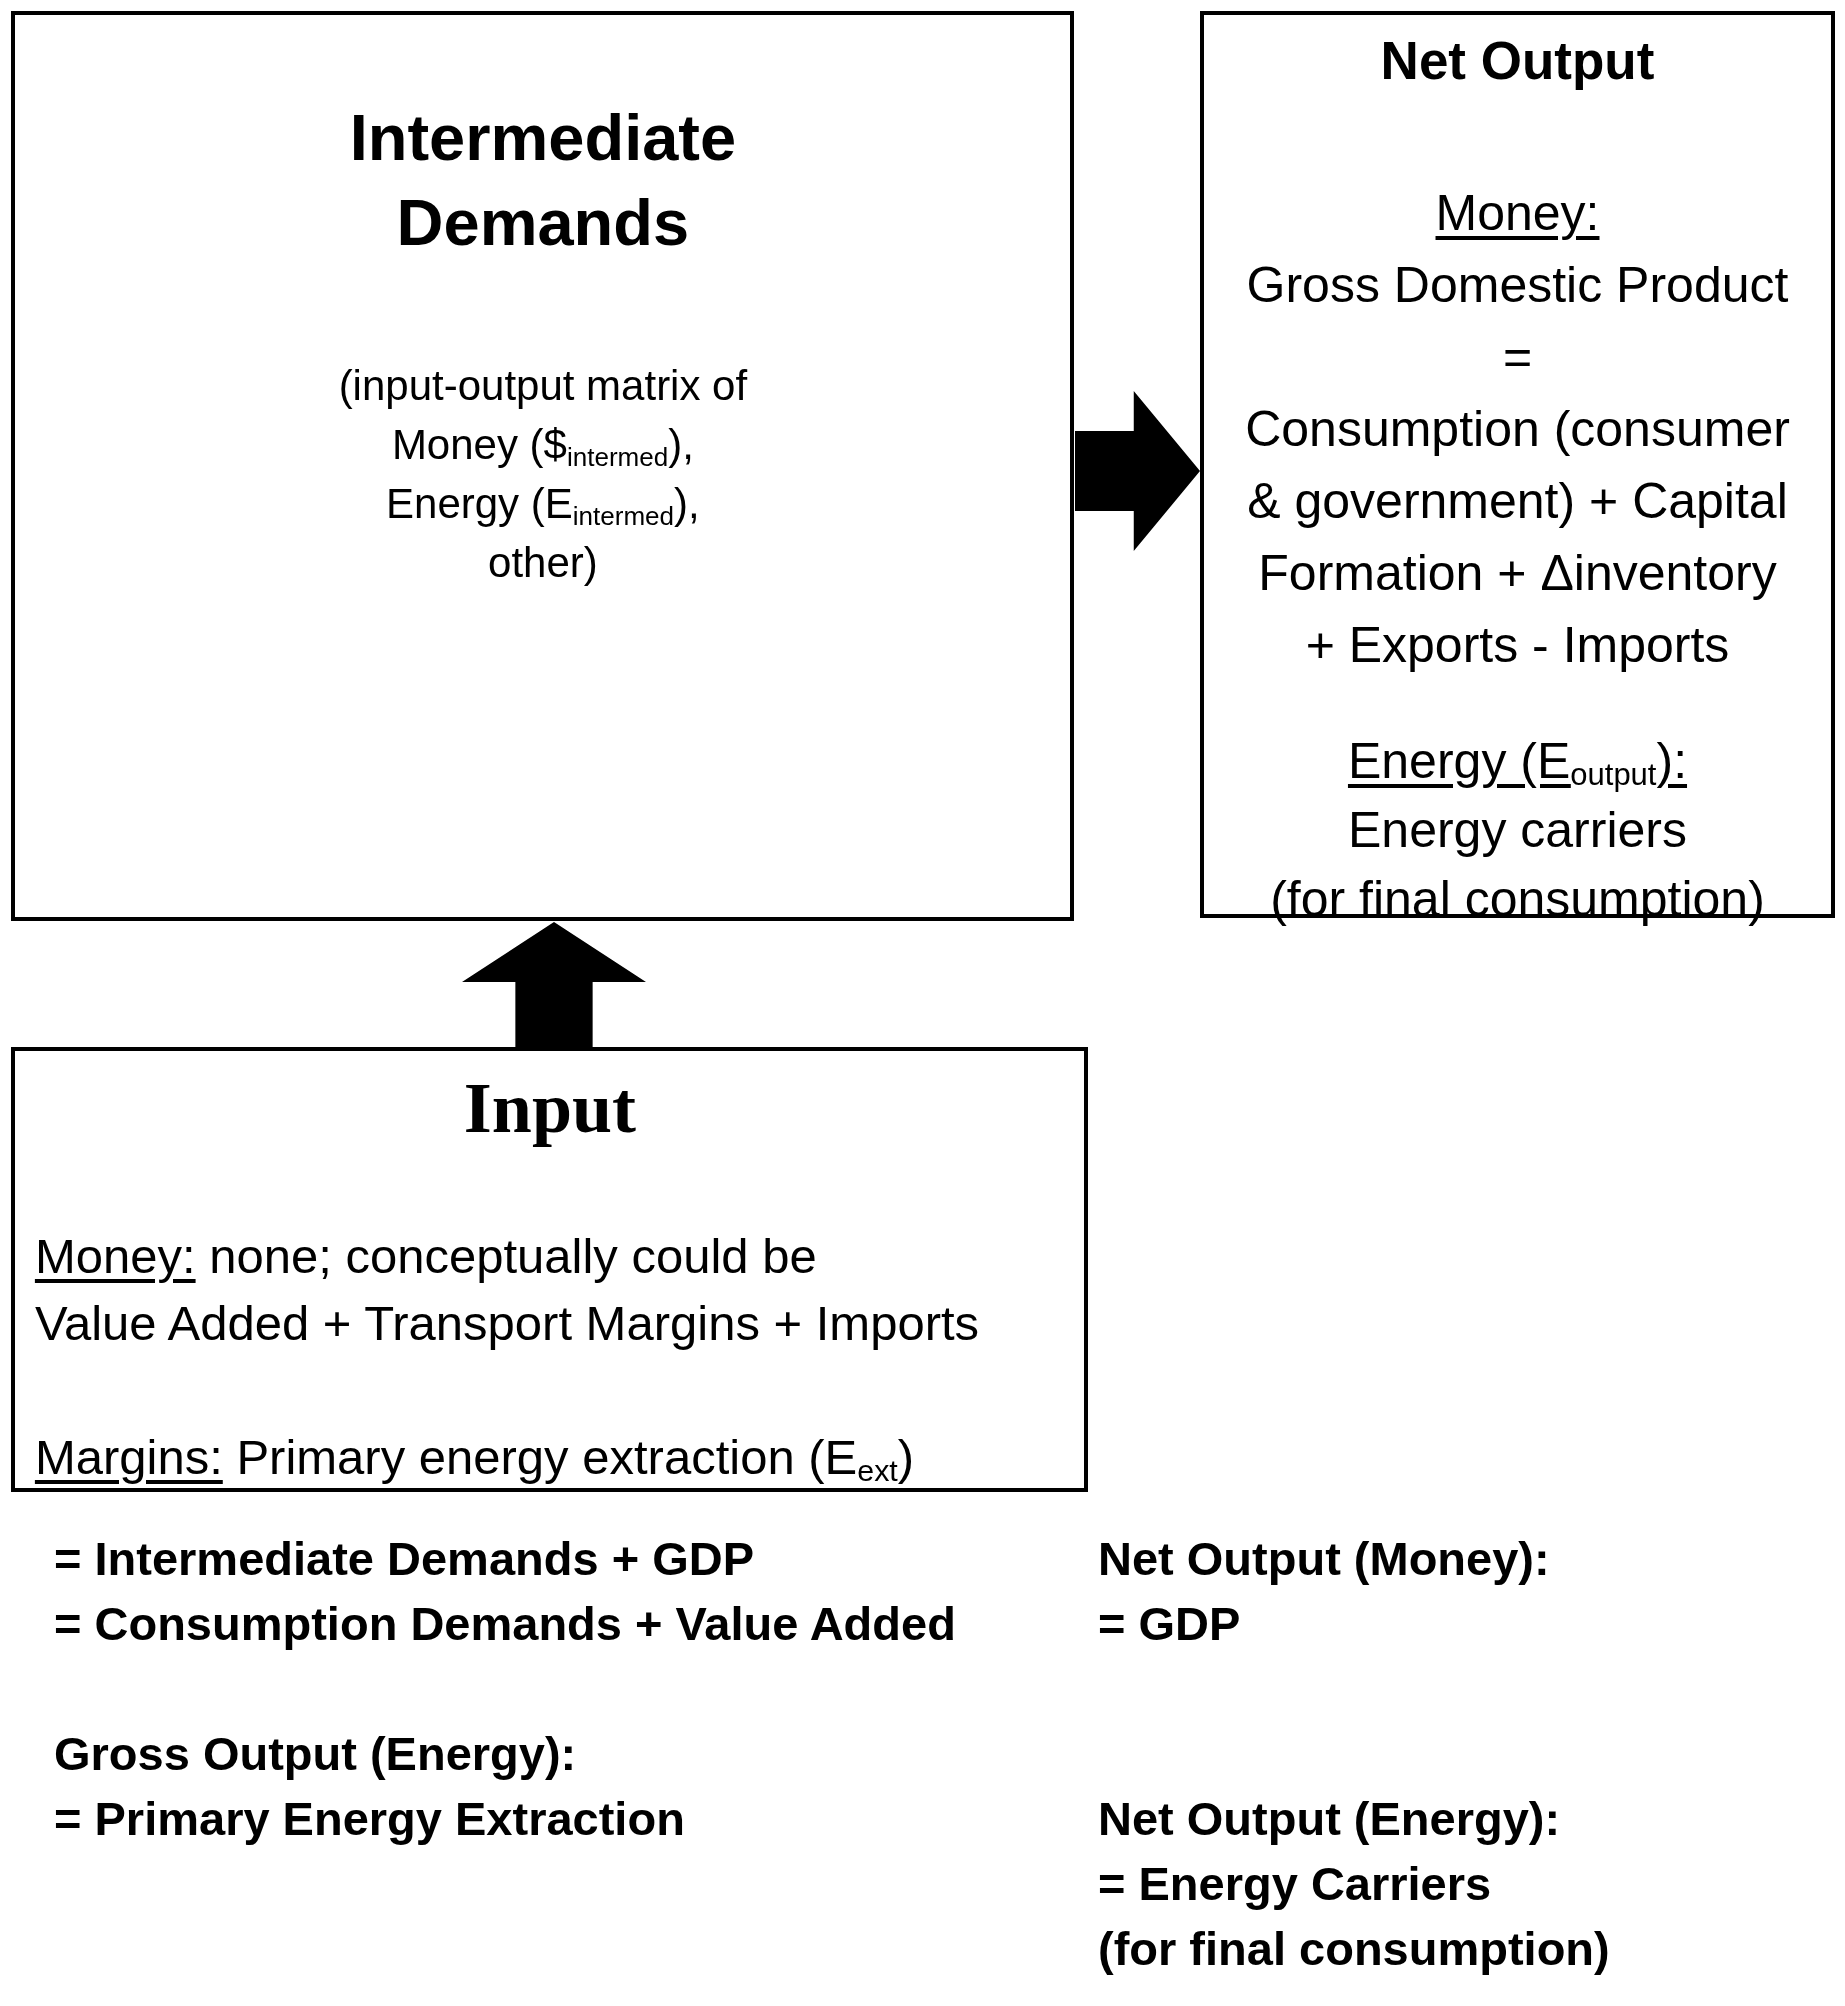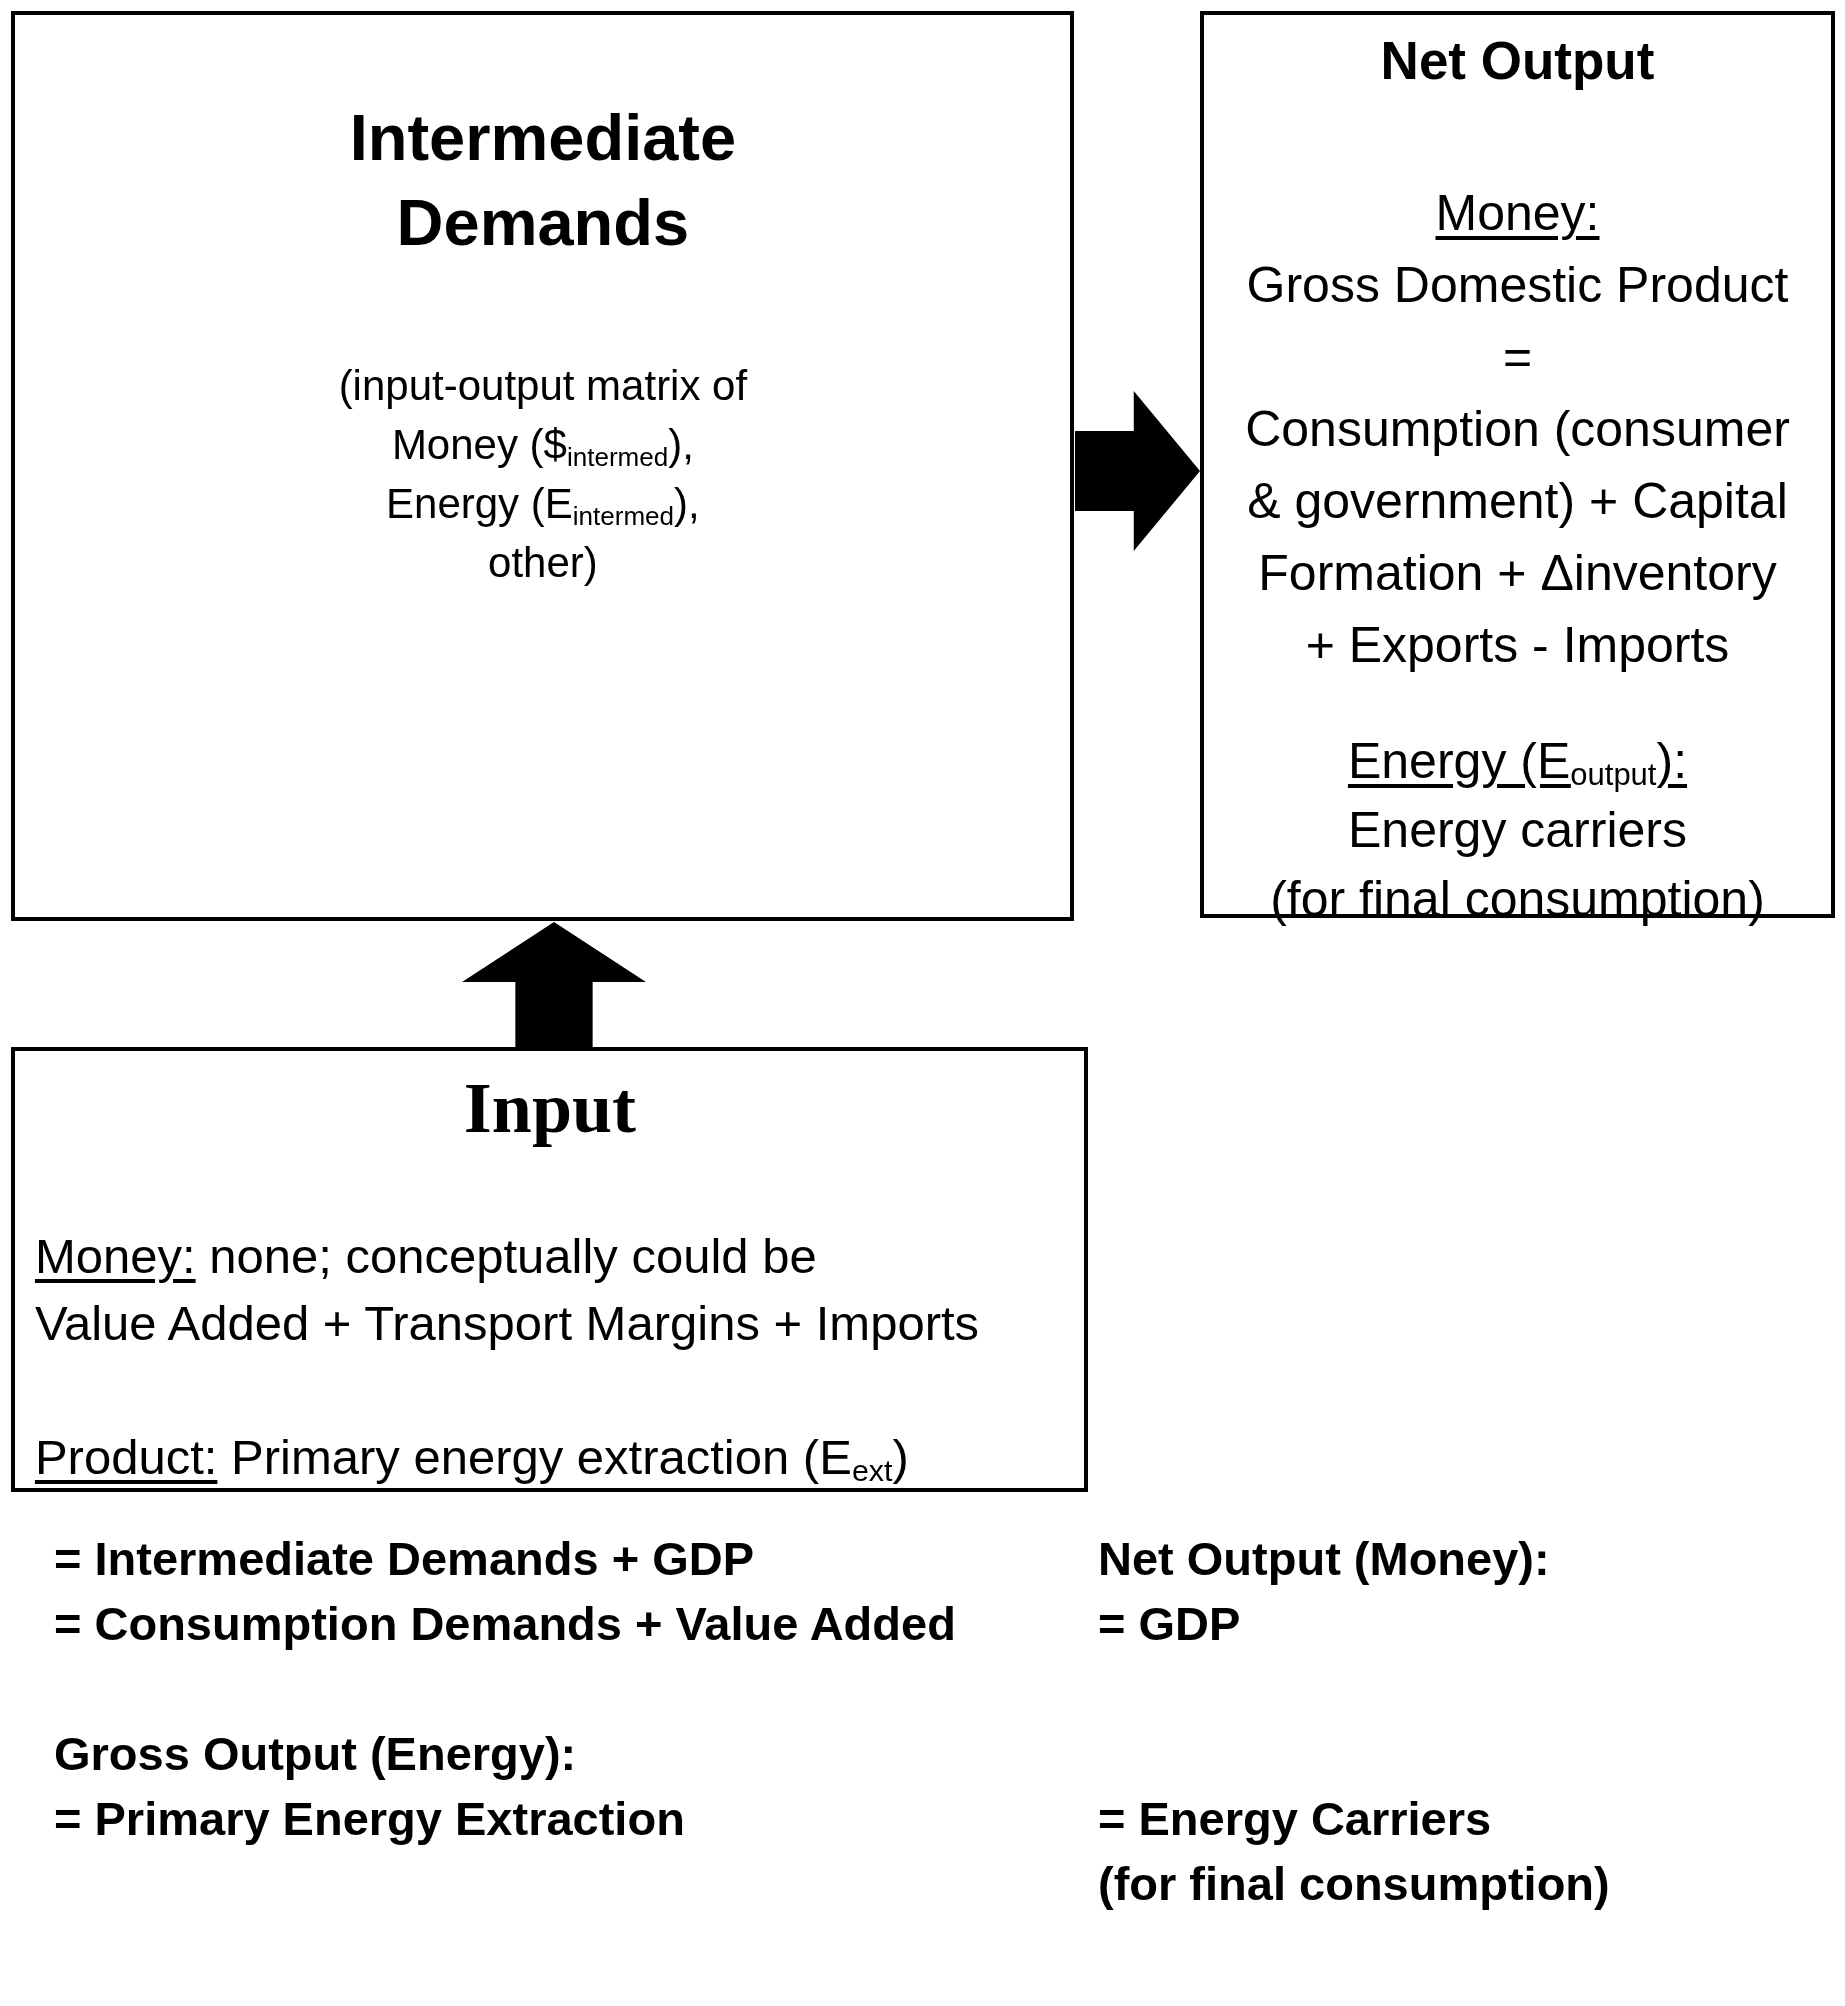--- a/index.html
+++ b/index.html
@@ -108,35 +108,36 @@
 
   <div class="arrow right-arrow"></div>
   <div class="arrow up-arrow"></div>
 
   <div class="box input-box">
     <div class="input-title line">Input</div>
     <div class="input-body">
       <div class="line"><span class="ul">Money:</span><span> none; conceptually could be</span></div>
       <div class="line">Value Added + Transport Margins + Imports</div>
       <div class="blank-line"></div>
-      <div class="line"><span class="ul">Product:</span><span> Primary energy extraction (E</span><sub class="subsc">ext</sub><span>)</span></div>
+      <div class="line"><span class="ul">Margins:</span><span> Primary energy extraction (E</span><sub class="subsc">ext</sub><span>)</span></div>
     </div>
   </div>
 
   <div class="summary-col summary-left">
     <div class="line">= Intermediate Demands + GDP</div>
     <div class="line">= Consumption Demands + Value Added</div>
     <div class="sum-blank"></div>
     <div class="line">Gross Output (Energy):</div>
     <div class="line">= Primary Energy Extraction</div>
   </div>
 
   <div class="summary-col summary-right">
     <div class="line">Net Output (Money):</div>
     <div class="line">= GDP</div>
     <div class="sum-blank"></div>
     <div class="sum-blank"></div>
+    <div class="line">Net Output (Energy):</div>
     <div class="line">= Energy Carriers</div>
     <div class="line">(for final consumption)</div>
   </div>
 
 </div>
 
 
 </body></html>

